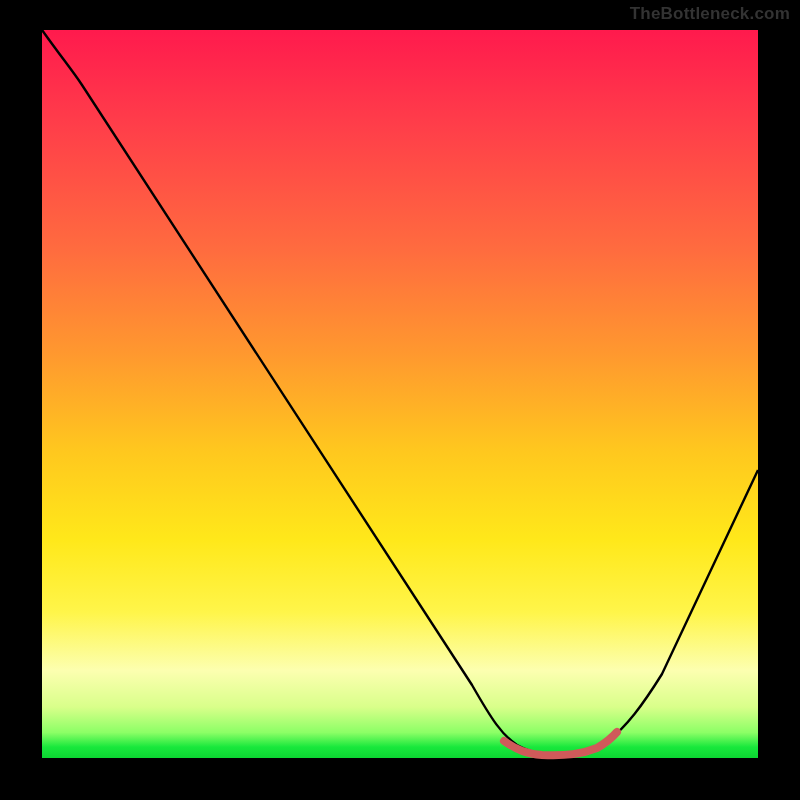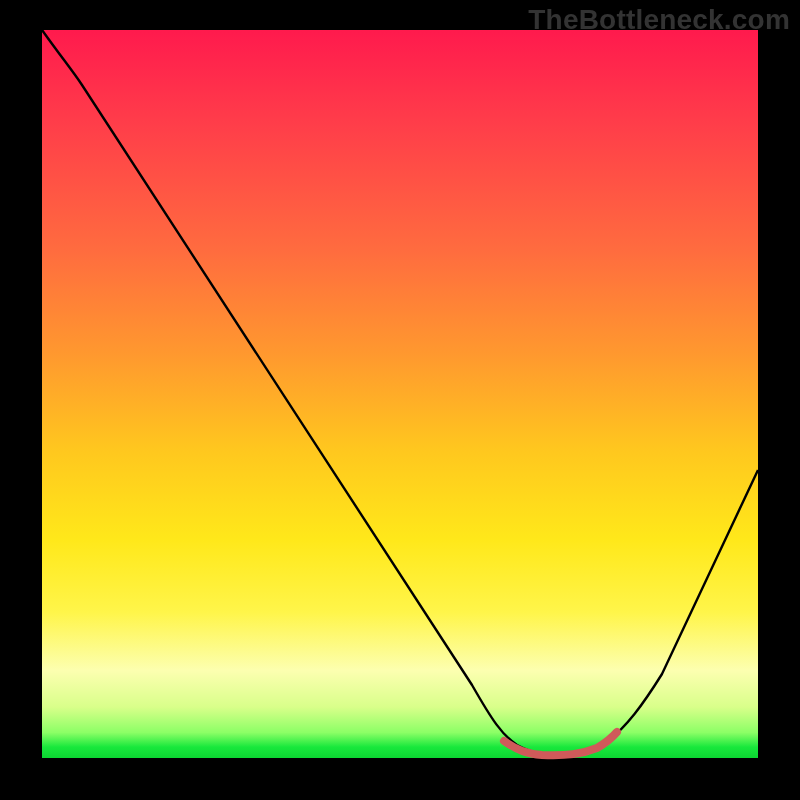--- a/index.html
+++ b/index.html
@@ -15,21 +15,21 @@
     position: relative;
     width: 800px;
     height: 800px;
     background: #000;
   }
   .attribution {
     position: absolute;
     top: 4px;
     right: 10px;
     color: #333333;
-    font-size: 28px;
+    font-size: 17px;
     font-weight: bold;
     letter-spacing: 0.2px;
     z-index: 10;
   }
   .plot {
     position: absolute;
     left: 42px;
     top: 30px;
     width: 716px;
     height: 728px;

